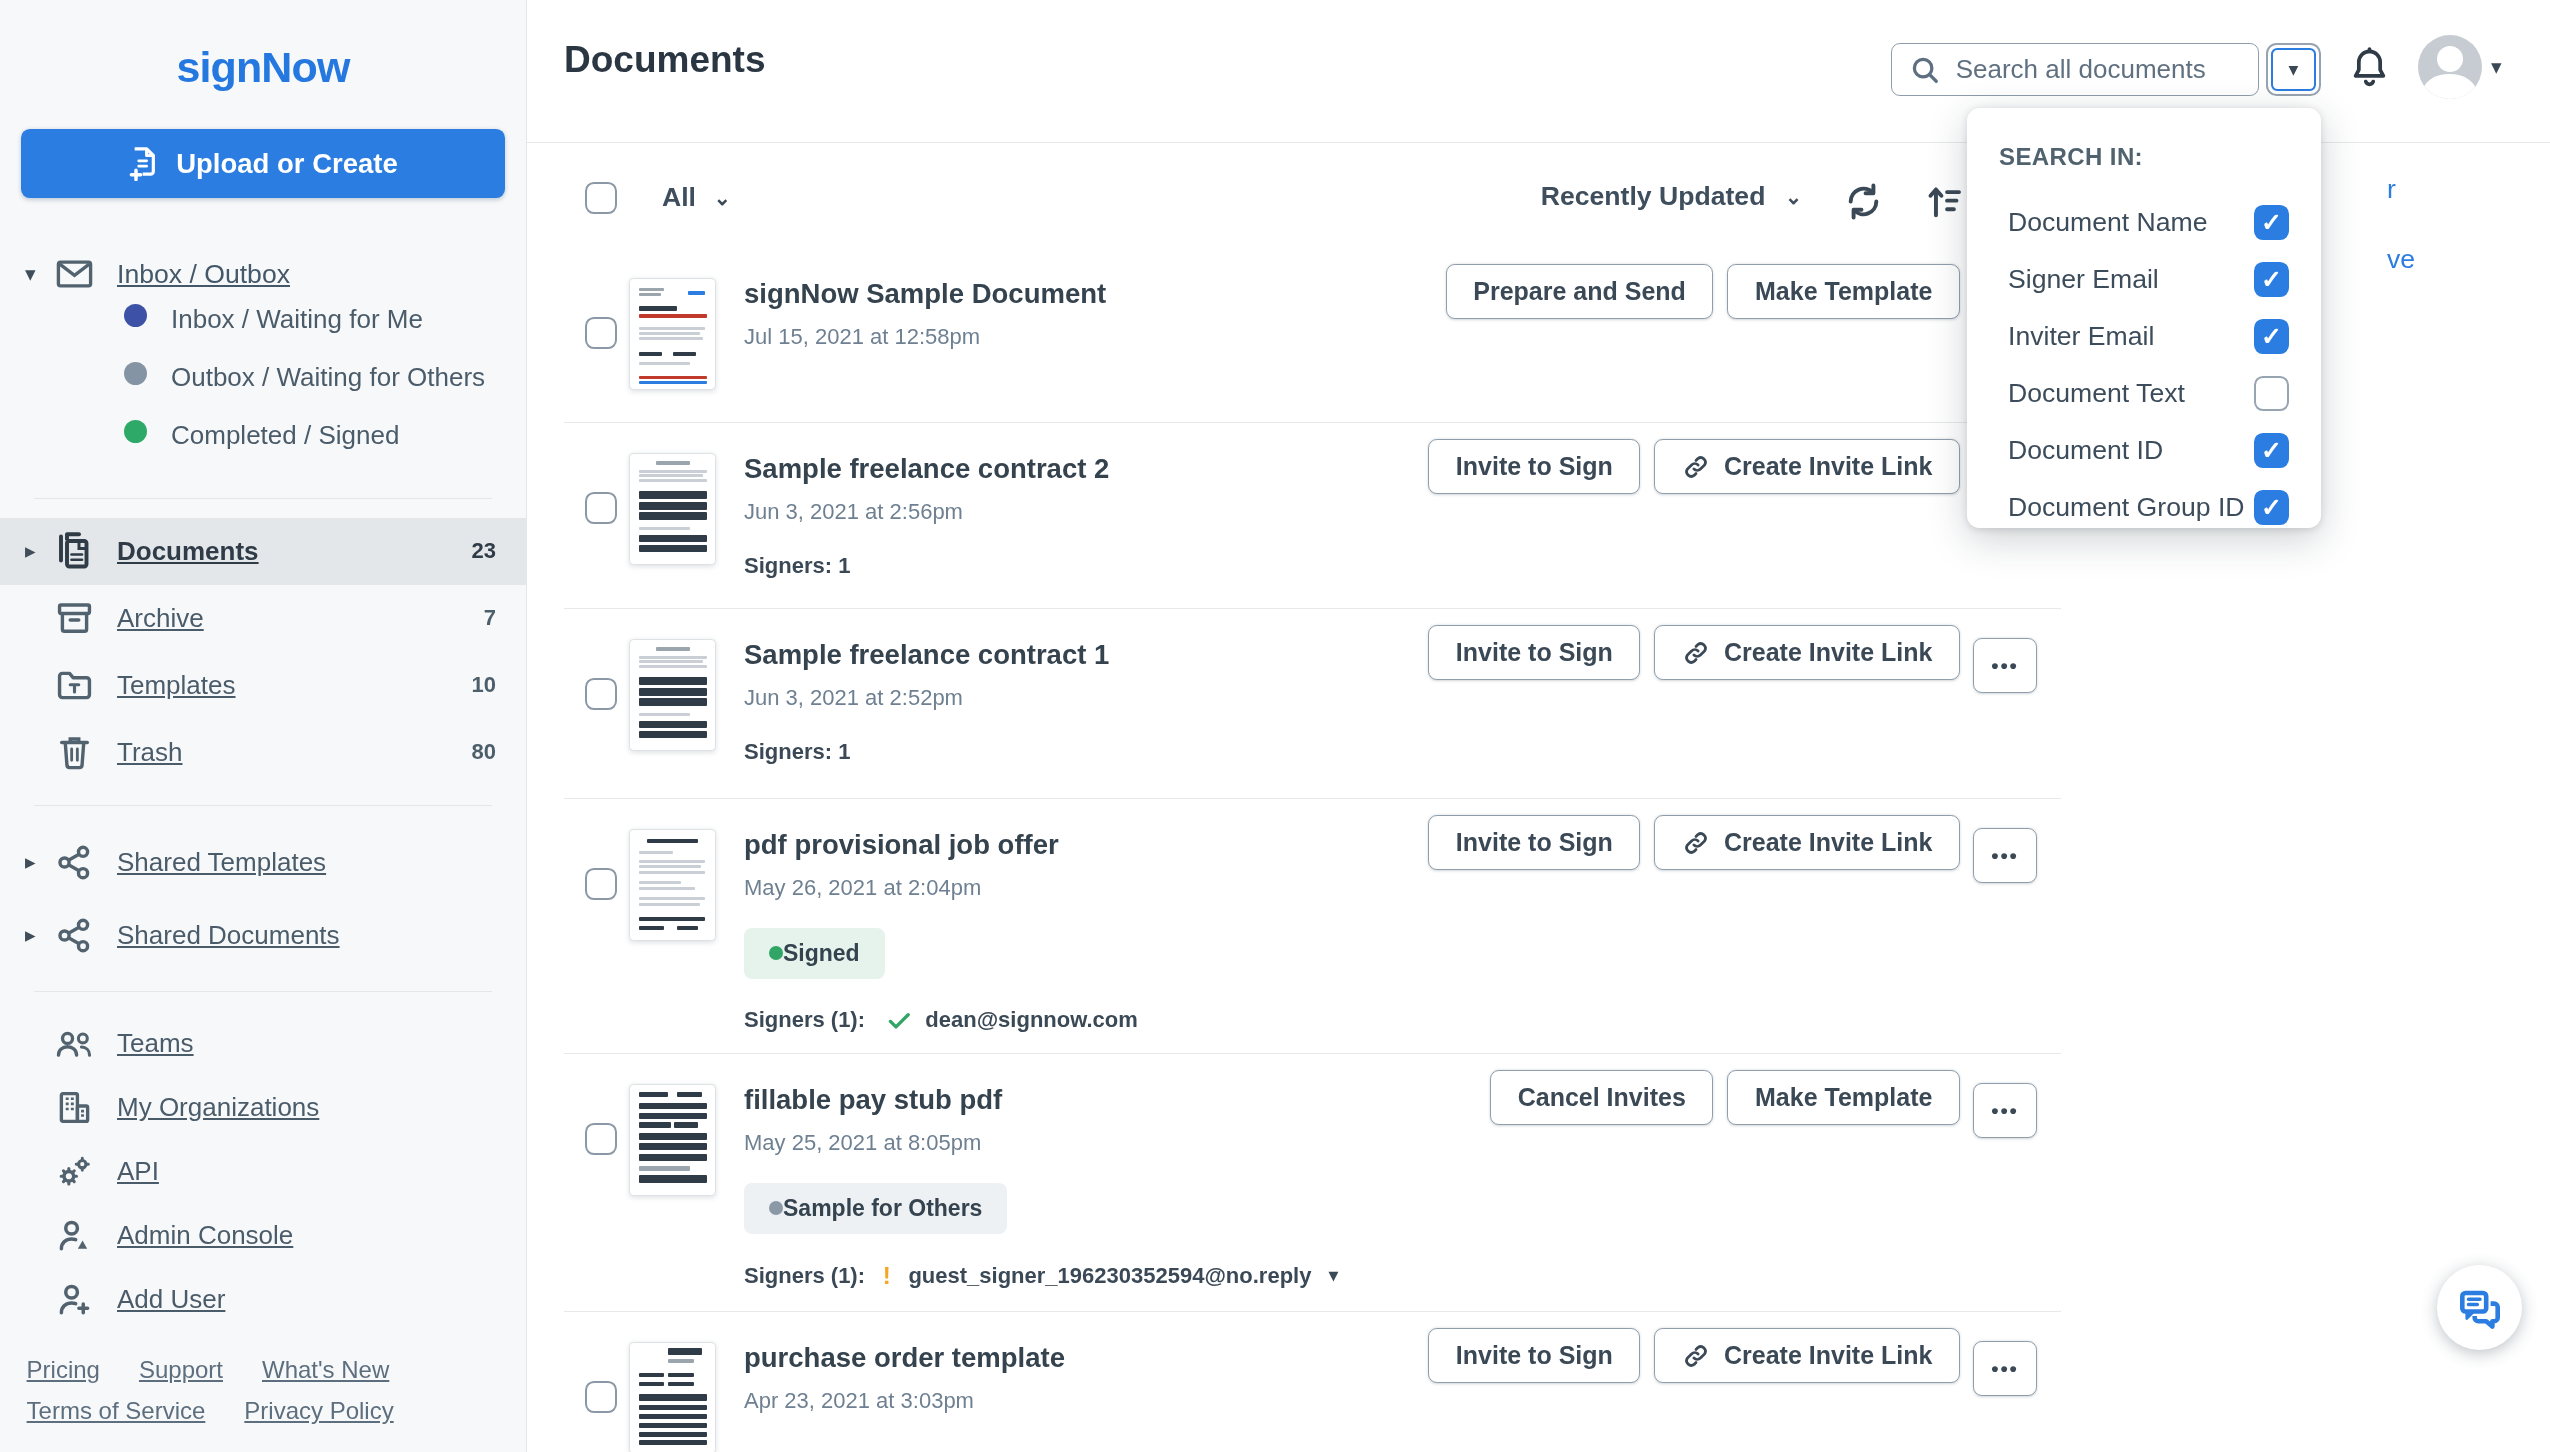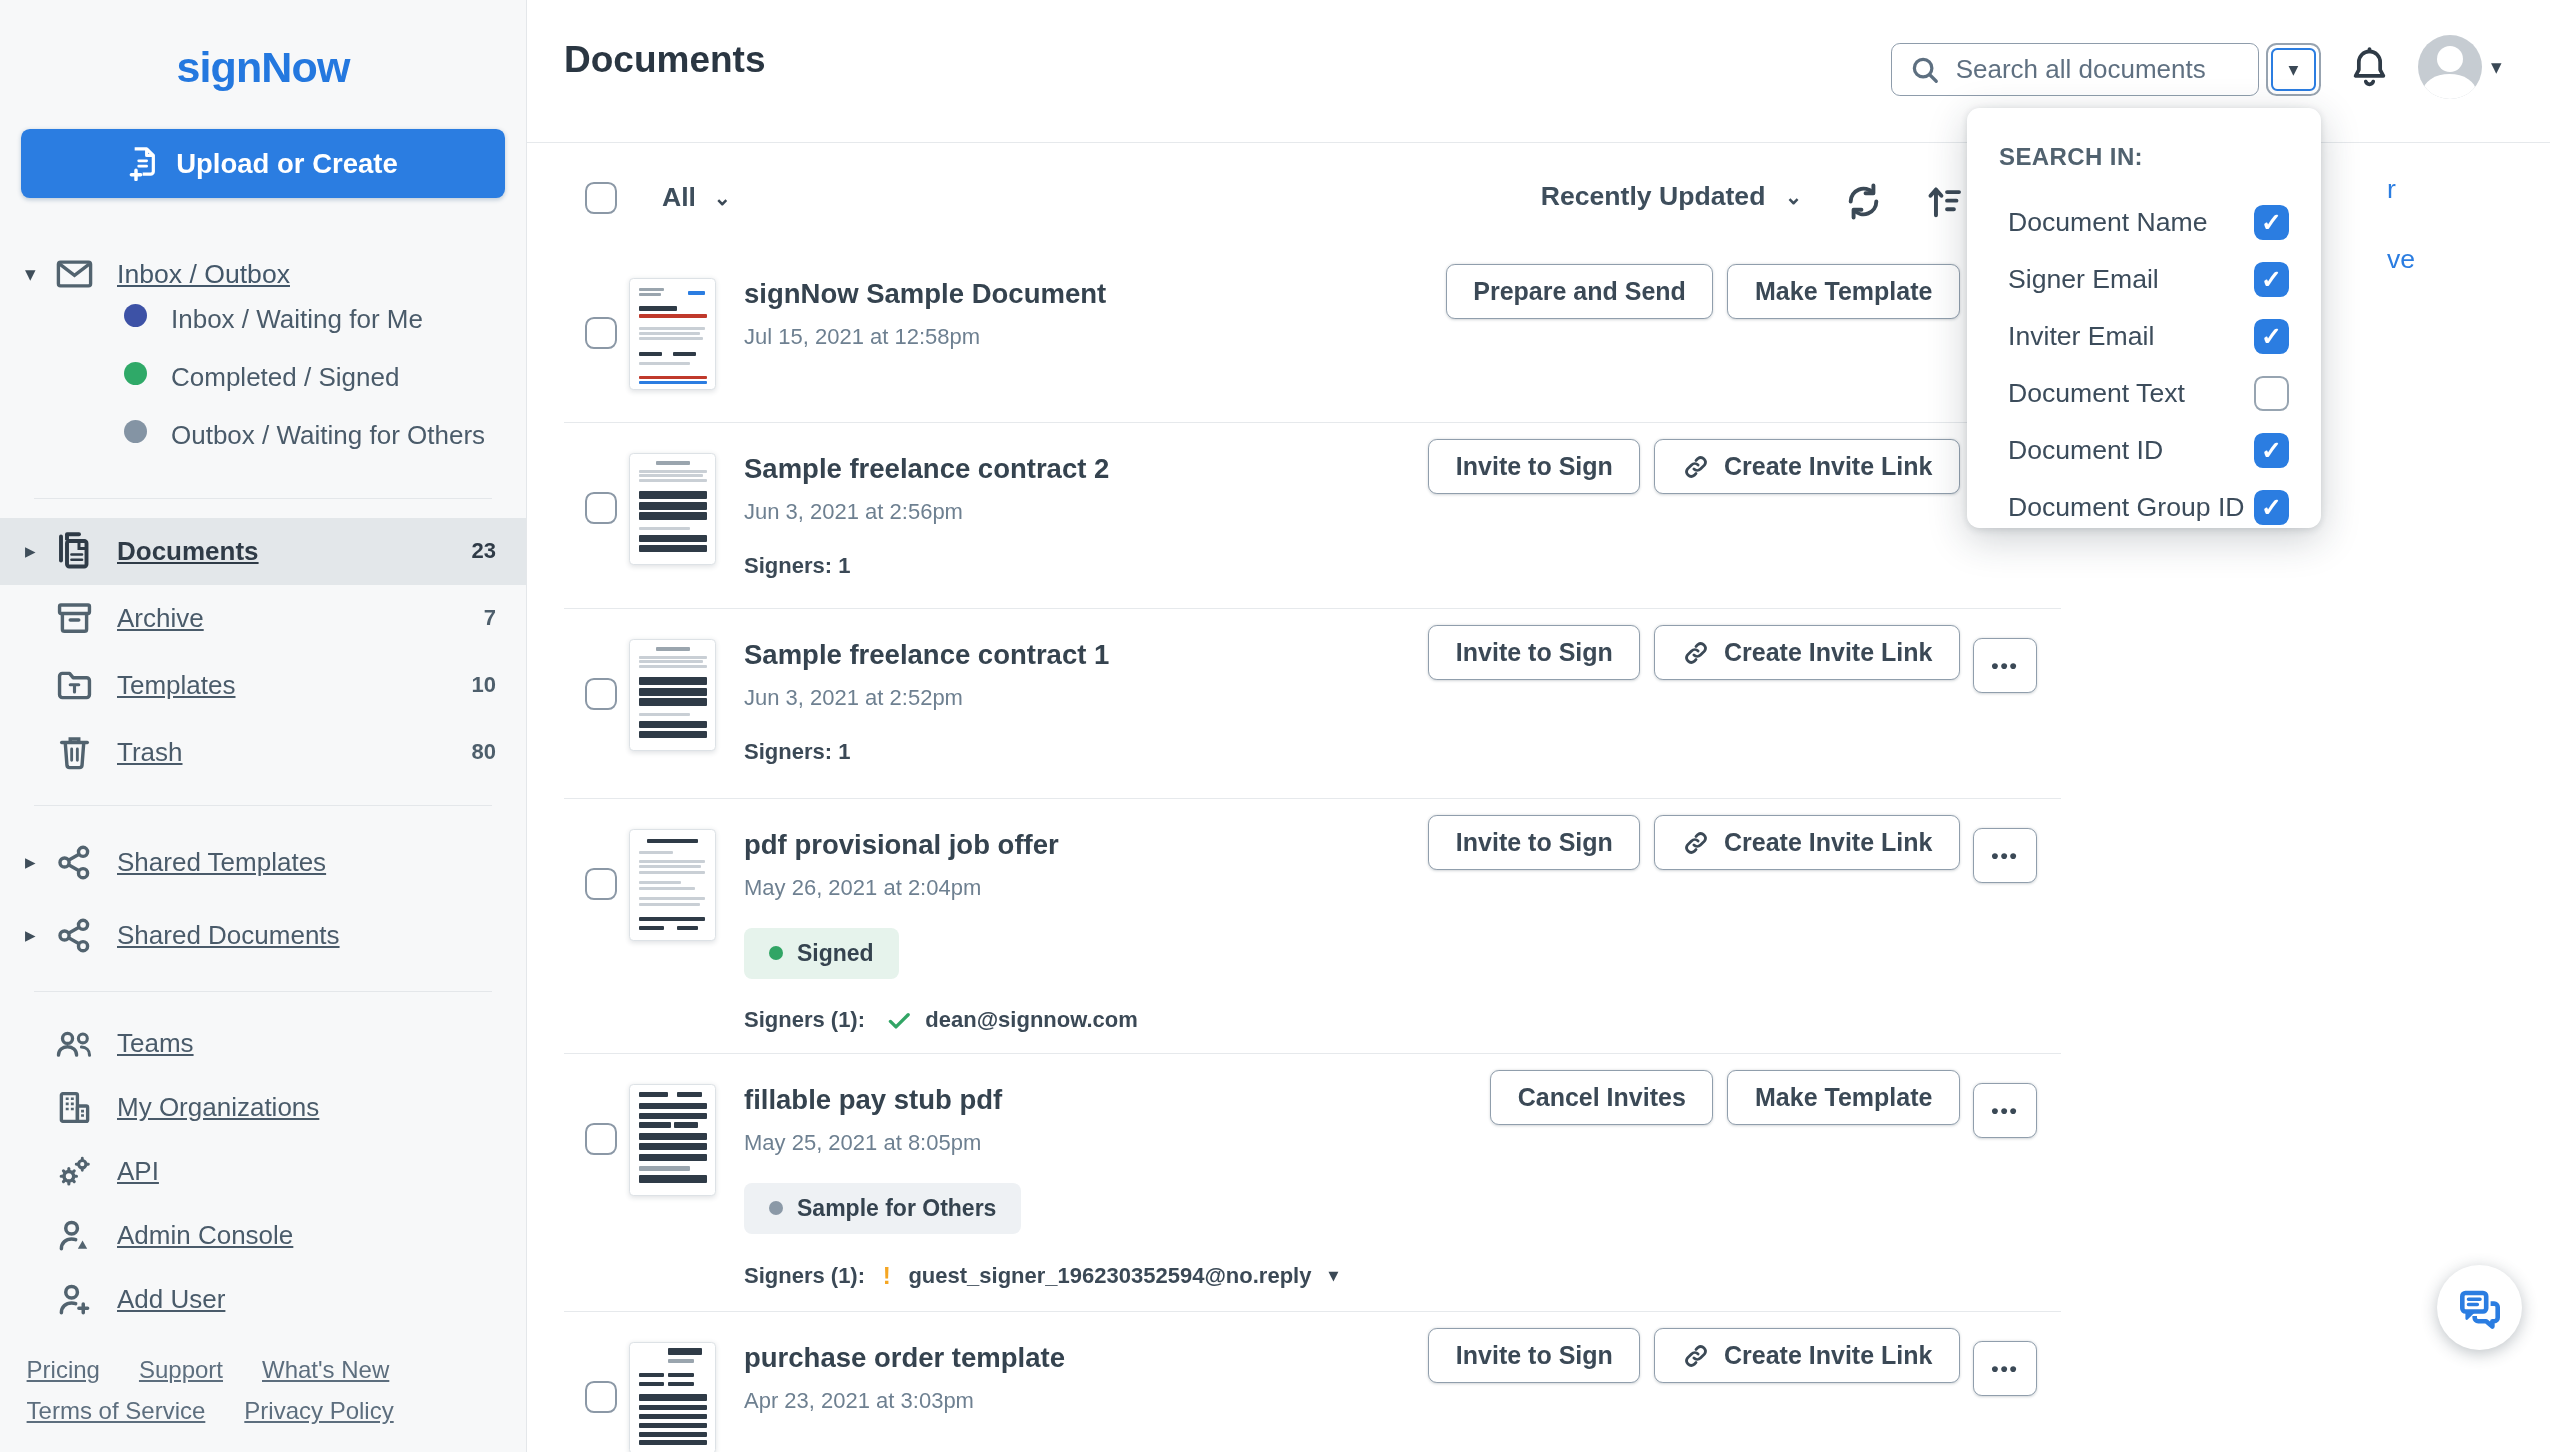--- a/index.html
+++ b/index.html
@@ -50,21 +50,21 @@
   .icon-btn{position:absolute;width:43px;height:43px;cursor:pointer;}
   
   .doclist{position:absolute;left:37px;top:248px;width:1497px;}
   .doc-row{position:relative;border-bottom:0.9px solid #e6e9ec;}
   .doc-row.last{border-bottom:none;}
   .row-chk{position:absolute;left:21px;top:69px;}
   .thumb{position:absolute;left:65px;top:30px;width:85px;height:110px;background:#fff;border:0.9px solid #dde2e6;border-radius:4.4px;box-shadow:0 1.8px 5.3px rgba(40,55,70,.14);overflow:hidden;}
   .doc-info{position:absolute;left:180px;top:30px;}
   .doc-title{font-size:27.5px;font-weight:600;color:#35434f;}
   .doc-date{font-size:22px;color:#6e8091;margin-top:14px;}
-  .badge{display:inline-flex;align-items:center;gap:14px;height:51px;border-radius:8px;padding:0 25px;margin-top:26.6px;font-size:23px;font-weight:600;color:#35434f;}
+  .badge{display:inline-flex;align-items:center;height:51px;border-radius:8px;padding:0 25px;margin-top:26.6px;font-size:23px;font-weight:600;color:#35434f;}
   .badge .bdot{width:14px;height:14px;border-radius:50%;}
   .badge-signed{background:#e6f3ec;}
   .badge-signed .bdot{background:#31a565;}
   .badge-waiting{background:#eef1f4;}
   .badge-waiting .bdot{background:#8b99a7;}
   .signers{margin-top:28px;font-size:22px;font-weight:bold;color:#3b4956;display:flex;align-items:center;gap:12.4px;}
   .signers .email{font-weight:bold;color:#3b4956;}
   .warn{color:#f5a623;font-weight:bold;font-size:24px;padding:0 5.3px;}
   .sg-caret{font-size:17.7px;color:#3b4956;margin-left:5.3px;}
   .doc-actions{position:absolute;top:16px;right:101px;display:flex;gap:14px;}
@@ -117,26 +117,26 @@
             <path d="M2.5 3l10.5 8L23.5 3" fill="none" stroke="#52636f" stroke-width="2.4"></path>
           </svg>
       </span>
       <span class="sb-label" style="font-size:26.6px;color:#44586a;">Inbox / Outbox</span>
     </div>
     <div class="sb-sub">
       <span class="dot" style="background:#3d52a6;"></span>
       <span>Inbox / Waiting for Me</span>
     </div>
     <div class="sb-sub">
+      <span class="dot" style="background:#8494a4;"></span>
+      <span>Outbox / Waiting for Others</span>
+    </div>
+    <div class="sb-sub">
       <span class="dot" style="background:#2fa968;"></span>
       <span>Completed / Signed</span>
-    </div>
-    <div class="sb-sub">
-      <span class="dot" style="background:#8494a4;"></span>
-      <span>Outbox / Waiting for Others</span>
     </div>
 
     <div class="sb-divider"></div>
 
     <div class="sb-row sb-selected" style="height:67px;">
       <span class="caret">▸</span>
       <span class="sb-icon">
         <svg width="39" height="39" viewBox="0 0 26 26">
             <path d="M4 3v16" stroke="#2f3b47" stroke-width="2.6" stroke-linecap="round"></path>
             <path d="M8 1.5h8" stroke="#2f3b47" stroke-width="2.6" stroke-linecap="round"></path>

